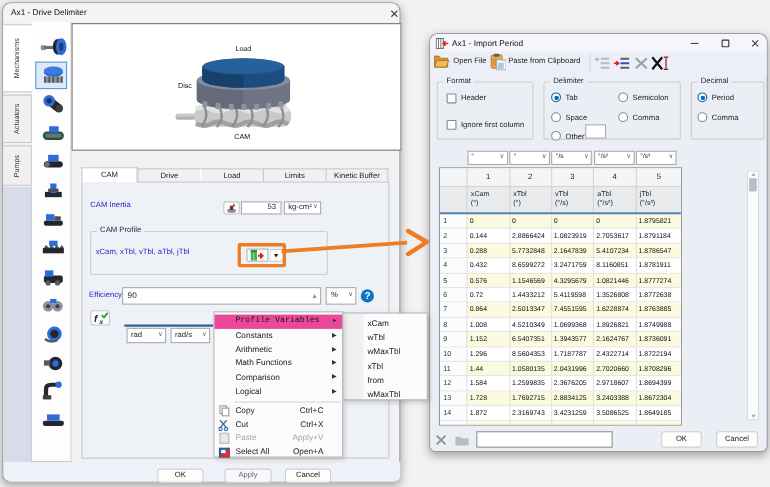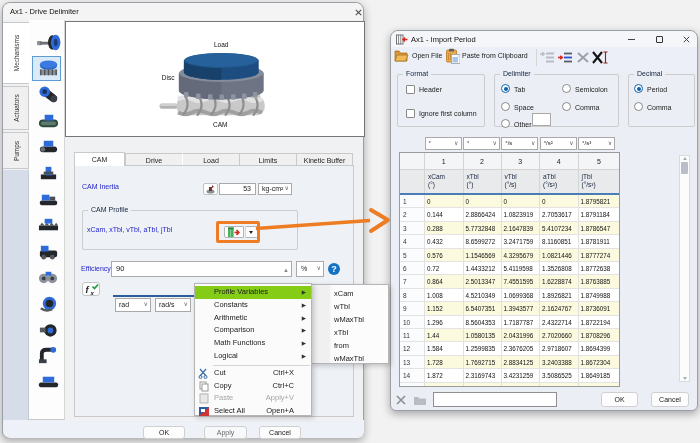--- a/index.html
+++ b/index.html
@@ -422,38 +422,38 @@
     </svg>
   <svg class="abs" style="left:22px;top:364px" width="14" height="11" viewBox="0 0 14 11">
       <path d="M1 2 h4 l1.5 1.5 H13 V10 H1 Z" fill="#b9bcc0"></path>
     </svg>
   <div class="fld" style="left:42px;top:361px;width:124px;height:15px;border-color:#8f8f8f"></div>
   <div class="btn" style="left:210px;top:361px;width:37px;height:15px;line-height:14px">OK</div>
   <div class="btn" style="left:260px;top:361px;width:38px;height:15px;line-height:14px">Cancel</div>
 </div>
 
 <div class="abs" id="menu" style="left:194px;top:283px;width:118px;height:133px;background:#fbfbfb;border:1px solid #b5b5b5;box-shadow:2px 2px 5px rgba(0,0,0,.2);z-index:10;padding-top:2px">
-  <div class="mi" style="background:#84cc16;margin:0;">Profile Variables<span class="ar">▶</span></div>
+  <div class="mi" style="background:#ec4899;margin:0;font-family:Liberation Mono, monospace;">Profile Variables<span class="ar">▶</span></div>
   <div class="mi">Constants<span class="ar">▶</span></div>
   <div class="mi">Arithmetic<span class="ar">▶</span></div>
+  <div class="mi">Math Functions<span class="ar">▶</span></div>
   <div class="mi">Comparison<span class="ar">▶</span></div>
-  <div class="mi">Math Functions<span class="ar">▶</span></div>
   <div class="mi">Logical<span class="ar">▶</span></div>
   <div style="height:4px;position:relative">
       <div style="position:absolute;left:18px;right:1px;top:2px;height:1px;background:#d5d5d5"></div>
     </div>
+  <div class="mi"><svg class="ic" viewBox="0 0 12 11">
+        <rect x="2" y="1" width="6" height="7" fill="#fff" stroke="#9a9a9a"></rect>
+        <rect x="4" y="3" width="6" height="7" fill="#fff" stroke="#9a9a9a"></rect>
+      </svg>Copy<span class="sc">Ctrl+C</span></div>
   <div class="mi"><svg class="ic" viewBox="0 0 12 11">
         <path d="M2 1 L8 8 M8 1 L2 8" stroke="#3a6ea5" stroke-width="1.2"></path>
         <circle cx="2.5" cy="9" r="1.5" fill="none" stroke="#3a6ea5"></circle>
         <circle cx="7.5" cy="9" r="1.5" fill="none" stroke="#3a6ea5"></circle>
       </svg>Cut<span class="sc">Ctrl+X</span></div>
-  <div class="mi"><svg class="ic" viewBox="0 0 12 11">
-        <rect x="2" y="1" width="6" height="7" fill="#fff" stroke="#9a9a9a"></rect>
-        <rect x="4" y="3" width="6" height="7" fill="#fff" stroke="#9a9a9a"></rect>
-      </svg>Copy<span class="sc">Ctrl+C</span></div>
   <div class="mi" style="color:#a5a5a5"><svg class="ic" viewBox="0 0 12 11">
         <rect x="2" y="1" width="8" height="9" fill="#e8e8e8" stroke="#b5b5b5"></rect>
         <rect x="4" y="0" width="4" height="2" fill="#cfcfcf"></rect>
       </svg>Paste<span class="sc">Apply+V</span></div>
   <div class="mi"><svg class="ic" viewBox="0 0 12 11">
         <rect x="1" y="1" width="10" height="9" fill="#2a5caa"></rect>
         <path d="M1 10 L11 1 L11 10 Z" fill="#c33"></path>
         <rect x="3" y="3" width="4" height="3" fill="#fff"></rect>
       </svg>Select All<span class="sc">Open+A</span></div>
 </div>

